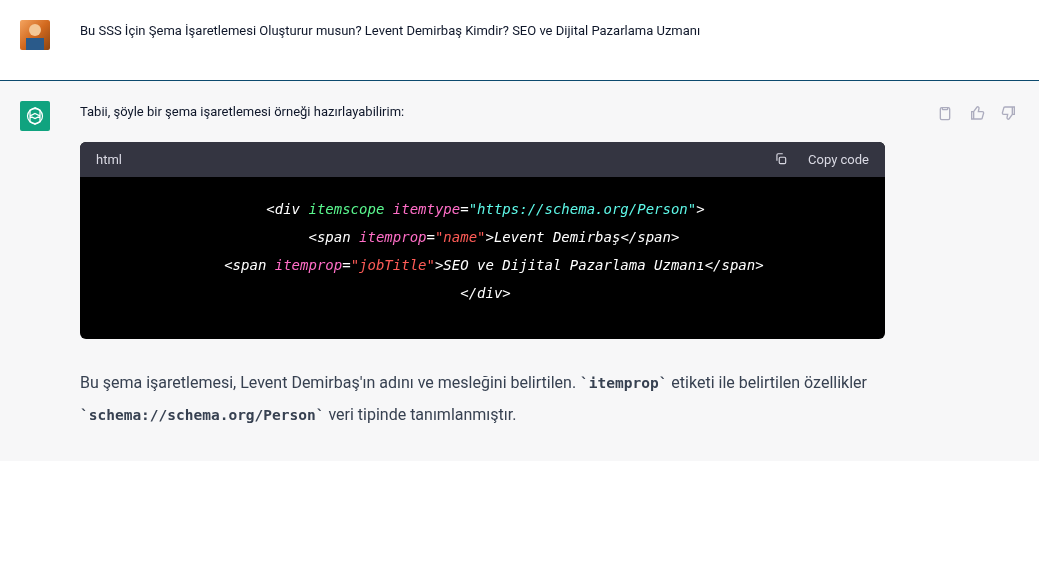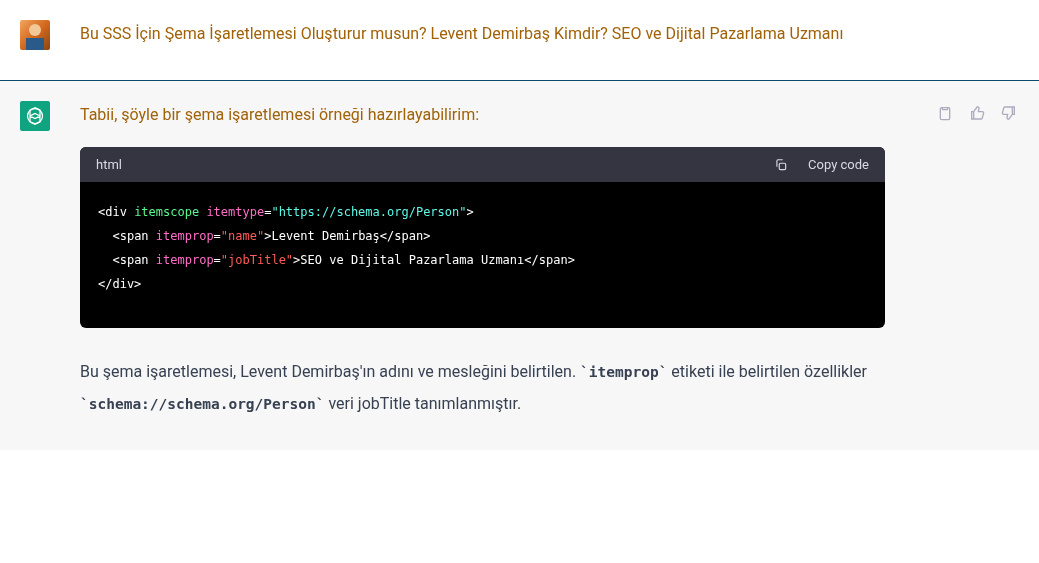--- a/index.html
+++ b/index.html
@@ -64,23 +64,23 @@
     }
     .openai-icon {
       width: 20px;
       height: 20px;
     }
     .message-content {
       flex: 1;
       padding-right: 50px;
     }
     .message-text {
-      font-size: 16px;
+      font-size: 13px;
       line-height: 1.75;
-      color: #a16207;
+      color: #0f172a;
     }
     .actions {
       display: flex;
       gap: 12px;
       flex-shrink: 0;
       padding-top: 2px;
     }
     .action-btn {
       width: 20px;
       height: 20px;
@@ -88,20 +88,21 @@
       color: #acacbe;
       display: flex;
       align-items: center;
       justify-content: center;
     }
     .code-block {
       background: #000000;
       border-radius: 6px;
       margin-top: 18px;
       overflow: hidden;
+      text-align: center;
     }
     .code-header {
       background: #343541;
       padding: 10px 16px;
       display: flex;
       justify-content: space-between;
       align-items: center;
     }
     .code-lang {
       font-size: 13px;
@@ -115,24 +116,25 @@
       font-size: 13px;
       cursor: pointer;
     }
     .copy-icon-small {
       width: 14px;
       height: 14px;
     }
     .code-body {
       padding: 18px 12px 32px 18px;
       font-family: "Consolas", "Monaco", monospace;
-      font-size: 12px;
+      font-size: 14px;
       line-height: 2;
       color: #ffffff;
       white-space: pre;
+      font-style: italic;
     }
     .tok-tag { color: #ffffff; }
     .tok-punc { color: #ffffff; }
     .tok-itemscope { color: #5af78e; }
     .tok-itemtype { color: #ff6ec7; }
     .tok-itemprop { color: #ff6ec7; }
     .tok-eq { color: #ffffff; }
     .tok-str-red { color: #ff5c57; }
     .tok-str-teal { color: #5ef8e8; }
     .tok-text { color: #ffffff; }
@@ -181,21 +183,21 @@
           <span>Copy code</span>
         </div>
       </div>
       <div class="code-body"><span class="tok-tag">&lt;div</span><span class="tok-itemscope"> itemscope</span><span class="tok-itemtype"> itemtype</span><span class="tok-eq">=</span><span class="tok-str-teal">"https://schema.org/Person"</span><span class="tok-punc">&gt;</span>
 <span>  </span><span class="tok-tag">&lt;span</span><span class="tok-itemprop"> itemprop</span><span class="tok-eq">=</span><span class="tok-str-red">"name"</span><span class="tok-punc">&gt;</span><span class="tok-text">Levent Demirbaş</span><span class="tok-tag">&lt;/span&gt;</span>
 <span>  </span><span class="tok-tag">&lt;span</span><span class="tok-itemprop"> itemprop</span><span class="tok-eq">=</span><span class="tok-str-red">"jobTitle"</span><span class="tok-punc">&gt;</span><span class="tok-text">SEO ve Dijital Pazarlama Uzmanı</span><span class="tok-tag">&lt;/span&gt;</span>
 <span class="tok-tag">&lt;/div&gt;</span></div>
     </div>
 
     <div class="post-text">
-      <span>Bu şema işaretlemesi, Levent Demirbaş'ın adını ve mesleğini belirtilen. </span><span class="inline-code">`itemprop`</span><span> etiketi ile belirtilen özellikler </span><span class="inline-code">`schema://schema.org/Person`</span><span> veri jobTitle tanımlanmıştır.</span>
+      <span>Bu şema işaretlemesi, Levent Demirbaş'ın adını ve mesleğini belirtilen. </span><span class="inline-code">`itemprop`</span><span> etiketi ile belirtilen özellikler </span><span class="inline-code">`schema://schema.org/Person`</span><span> veri tipinde tanımlanmıştır.</span>
     </div>
   </div>
 
   <div class="actions">
     <div class="action-btn">
       <svg width="16" height="16" viewBox="0 0 24 24" fill="none" stroke="currentColor" stroke-width="2">
         <rect x="8" y="4" width="8" height="3" rx="1"></rect>
         <path d="M9 4 L7 4 a2 2 0 0 0 -2 2 L5 20 a2 2 0 0 0 2 2 L17 22 a2 2 0 0 0 2 -2 L19 6 a2 2 0 0 0 -2 -2 L15 4"></path>
       </svg>
     </div>

